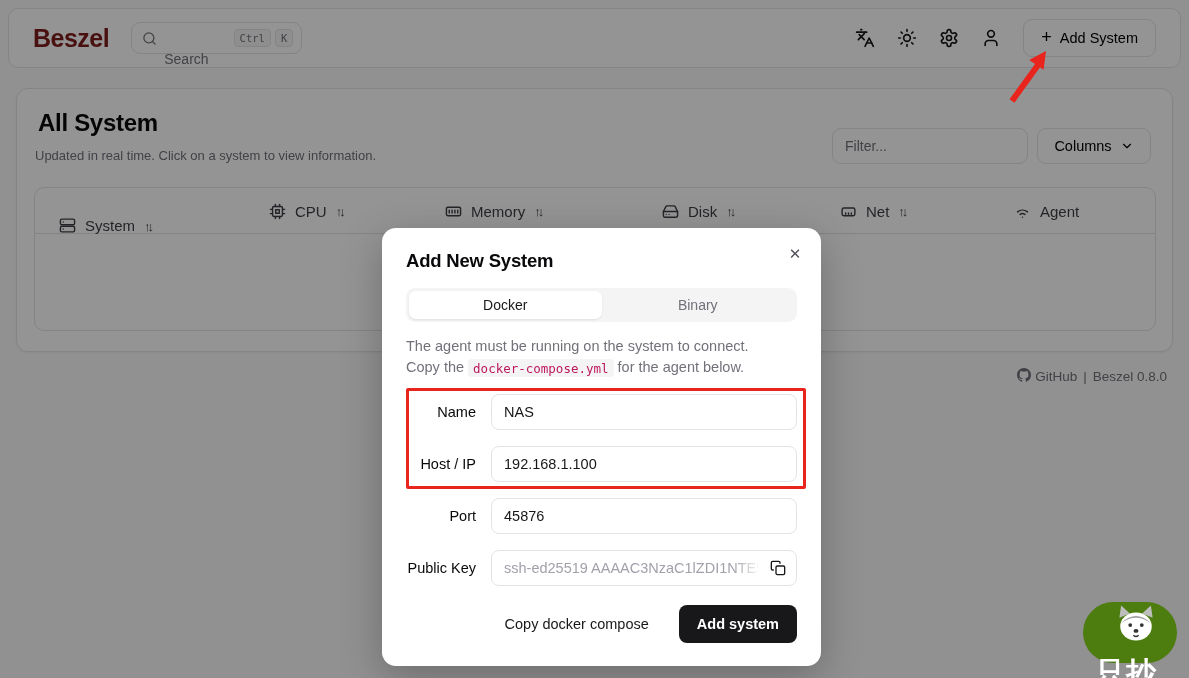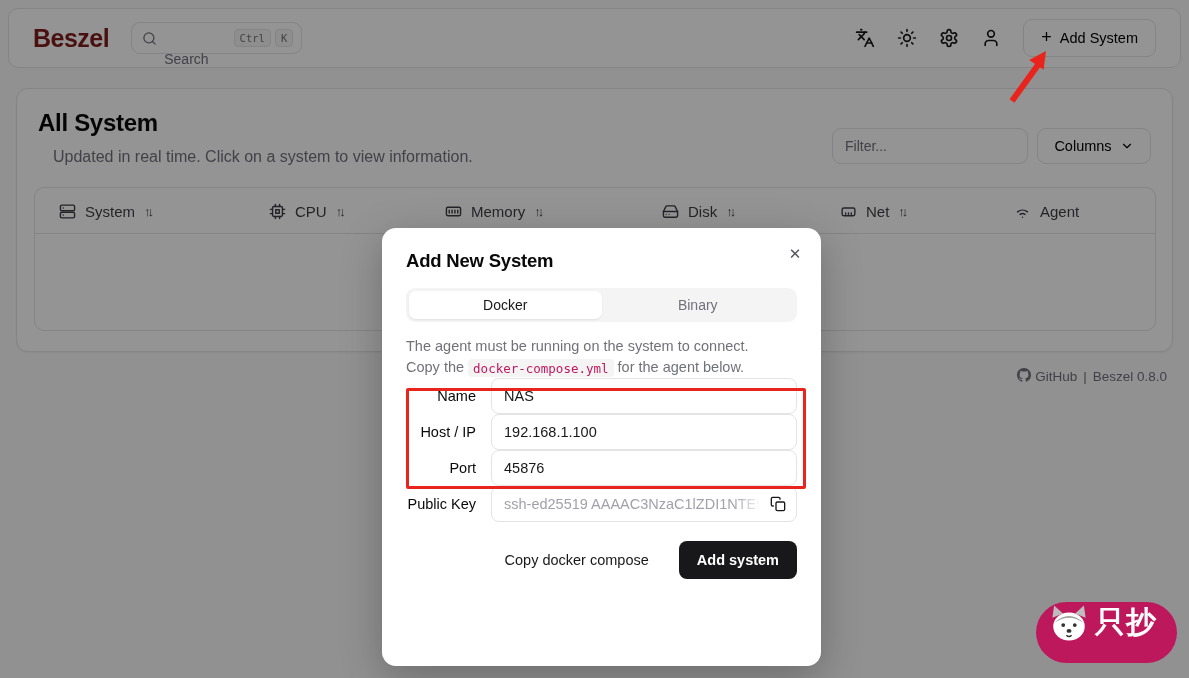--- a/index.html
+++ b/index.html
@@ -24,21 +24,21 @@
     color:#18181b; border-radius:8px; cursor:pointer; margin-left:6px; }
   .addsys { margin-left:14px; height:38px; background:#fff; border:1px solid #e4e4e7; border-radius:9px;
     display:flex; align-items:center; gap:8px; padding:0 17px; font-size:14.5px; font-weight:500; cursor:pointer; }
   .addsys .plus { font-size:18px; font-weight:400; line-height:1; margin-top:-2px; }
 
   
   .maincard { position:absolute; left:16px; right:16px; top:88px; height:264px;
     background:#fff; border:1px solid #e4e4e7; border-radius:12px;
     box-shadow:0 1px 2px rgba(0,0,0,.05); }
   .page-title { position:absolute; left:21px; top:20px; font-size:24px; font-weight:700; letter-spacing:-0.3px; color:#09090b; }
-  .page-subtitle { position:absolute; left:36px; top:59px; font-size:16px; color:#71717a; }
+  .page-subtitle { position:absolute; left:18px; top:59px; font-size:13px; color:#71717a; }
   .filter-input { position:absolute; right:144px; top:39px; width:196px; height:36px;
     border:1px solid #e4e4e7; border-radius:9px; padding:0 12px; font-size:14px; color:#18181b;
     font-family:inherit; background:#fff; outline:none; }
   .filter-input::placeholder { color:#71717a; }
   .columns-btn { position:absolute; right:21px; top:39px; width:114px; height:36px;
     border:1px solid #e4e4e7; border-radius:9px; background:#fff; display:flex; align-items:center;
     justify-content:center; gap:8px; font-size:14.5px; cursor:pointer; }
   .tablebox { position:absolute; left:17px; right:16px; top:98px; height:144px;
     border:1px solid #e4e4e7; border-radius:10px; overflow:hidden; }
   .thead { position:relative; height:46px; border-bottom:1px solid #e4e4e7; color:#3f3f46; }
@@ -57,21 +57,21 @@
   .dlg-close { position:absolute; top:14px; right:14px; width:24px; height:24px; display:flex;
     align-items:center; justify-content:center; color:#52525b; font-size:15px; cursor:pointer; border-radius:4px; }
   .dlg-title { font-size:18.5px; font-weight:700; letter-spacing:-0.2px; color:#09090b; }
   .tabs { margin-top:16px; height:34px; background:#f4f4f5; border-radius:9px; padding:3px; display:flex; }
   .tab { flex:1; display:flex; align-items:center; justify-content:center; font-size:14px;
     color:#71717a; border-radius:7px; cursor:pointer; }
   .tab.active { background:#fff; color:#18181b; box-shadow:0 1px 2px rgba(0,0,0,.08); font-weight:500; }
   .dlg-desc { margin-top:14px; font-size:14.5px; line-height:21px; color:#71717a; }
   .codechip { font-family:"DejaVu Sans Mono","Liberation Mono",monospace; font-size:12.5px;
     background:#f4f4f5; border-radius:4px; padding:1.5px 5px; color:#be185d; }
-  .frow { height:36px; display:flex; align-items:center; }
+  .frow { margin-top:16px; height:36px; display:flex; align-items:center; }
   .flabel { width:70px; text-align:right; font-size:14.5px; color:#09090b; flex:none; margin-right:15px; }
   .finput-wrap { position:relative; flex:1; height:36px; }
   .finput { width:100%; height:36px; border:1px solid #e4e4e7; border-radius:8px; padding:0 12px;
     font-size:14.5px; color:#18181b; font-family:inherit; background:#fff; outline:none; }
   .finput.faded { color:#a1a1aa; padding-right:38px; white-space:nowrap; overflow:hidden; }
   .fade-mask { position:absolute; top:1px; right:30px; width:34px; height:34px; pointer-events:none;
     background:linear-gradient(to right, rgba(255,255,255,0), #fff 85%); border-radius:0 8px 8px 0; }
   .copybtn { position:absolute; top:8px; right:9px; width:20px; height:20px; color:#18181b;
     display:flex; align-items:center; justify-content:center; cursor:pointer; background:#fff; }
   .dlg-footer { margin-top:19px; display:flex; align-items:center; justify-content:flex-end; gap:30px; }
@@ -80,21 +80,21 @@
   .primarybtn { height:38px; background:#18181b; color:#fff; border:none; border-radius:8px;
     padding:0 18px; font-size:14.5px; font-weight:700; cursor:pointer; font-family:inherit; }
 
   
   .anno-box { position:absolute; left:406px; top:388px; width:400px; height:101px; z-index:30;
     border:3px solid #e8241d; border-radius:2px; pointer-events:none; }
   .anno-arrow { position:absolute; left:995px; top:44px; z-index:30; pointer-events:none; }
 
   
   .watermark { position:absolute; right:12px; bottom:15px; height:61px; z-index:40;
-    background:#be185d; border-radius:31px; display:flex; align-items:flex-start; padding:0 20px 0 12px; gap:5px; }
+    background:#4d7c0f; border-radius:31px; display:flex; align-items:flex-end; padding:0 20px 0 12px; gap:5px;flex-direction:column; }
   .watermark .wm-text { color:#fff; font-size:30px; font-weight:700; letter-spacing:1px; }
 </style>
 </head>
 <body>
 
 <div id="app">
 
   <div class="navbar">
     <div class="logo">Beszel</div>
 
@@ -173,21 +173,21 @@
       <span>
         <svg class="ic" width="14" height="14" viewBox="0 0 24 24">
             <path d="m6 9 6 6 6-6"></path>
           </svg>
       </span>
     </button>
 
     <div class="tablebox">
       <div class="thead">
 
-        <div class="th" style="left:24px;">
+        <div class="th" style="left:24px;align-items:flex-end;">
           <span>
             <svg class="ic" width="17" height="17" viewBox="0 0 24 24">
                 <rect x="2" y="3" width="20" height="8" rx="2"></rect>
                 <rect x="2" y="13" width="20" height="8" rx="2"></rect>
                 <path d="M6 7h.01"></path>
                 <path d="M6 17h.01"></path>
               </svg>
           </span>
           <span>System</span>
           <span class="sort">↑↓</span>

